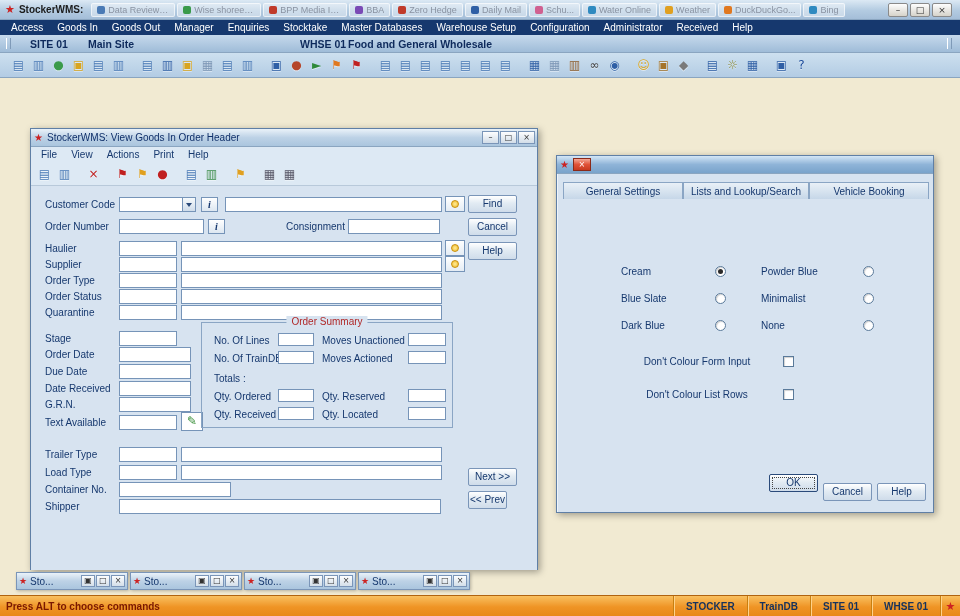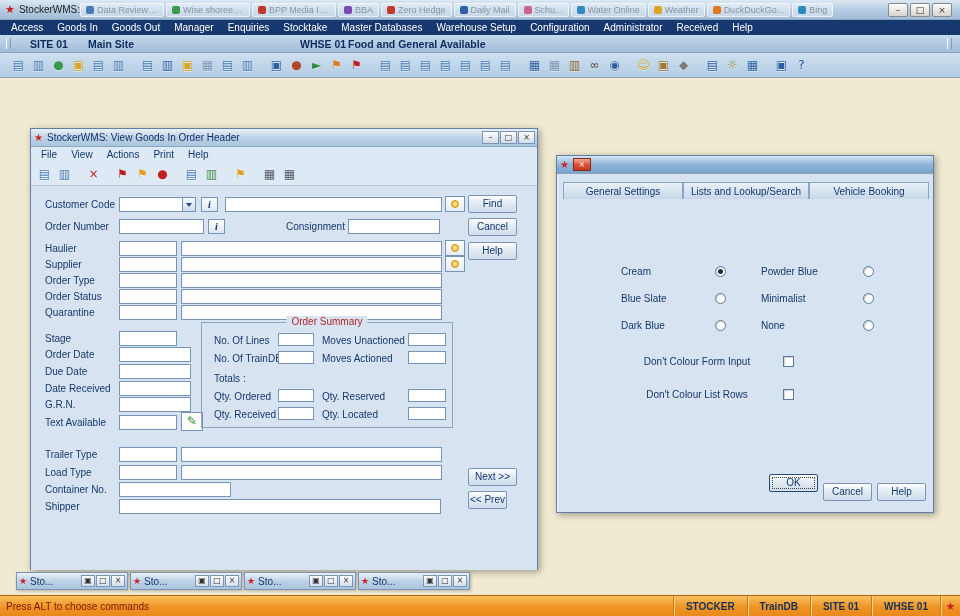--- a/index.html
+++ b/index.html
@@ -5,21 +5,21 @@
   *{margin:0;padding:0;box-sizing:border-box;}
   html,body{background:#777;}
   .screen{position:relative;width:960px;height:616px;overflow:hidden;
     font-family:"Liberation Sans",sans-serif;background:#f1ead2;}
 
   
   .titlebar{position:absolute;left:0;top:0;width:960px;height:20px;
     background:linear-gradient(#dce9f4,#b3cbe1 55%,#a4bed8);border-bottom:1px solid #8aa5c0;
     display:flex;align-items:center;}
   .app-star{font-family:"DejaVu Sans",sans-serif;color:#cc2222;font-size:11px;margin:0 4px 0 5px;}
-  .tb-title{font-size:10px;color:#1c1c1c;white-space:nowrap;}
+  .tb-title{font-size:10px;color:#1c1c1c;margin-right:8px;white-space:nowrap;font-weight:bold;}
   .tabs{display:flex;gap:2px;flex:1;overflow:hidden;align-items:center;}
   .top-tab{display:flex;align-items:center;gap:3px;padding:1px 5px;font-size:9px;color:#8a93a2;
     background:rgba(255,255,255,.38);border:1px solid rgba(255,255,255,.6);border-radius:2px;
     white-space:nowrap;max-width:84px;overflow:hidden;}
   .top-tab-label{overflow:hidden;text-overflow:ellipsis;white-space:nowrap;}
   .fav{width:8px;height:8px;border-radius:2px;flex:0 0 auto;}
   .win-controls{display:flex;gap:2px;margin:0 8px 0 6px;}
   .wc-btn{width:20px;height:14px;background:linear-gradient(#fefefe,#d6d3ca);border:1px solid #8a8a8a;
     border-radius:2px;font-size:9px;line-height:12px;text-align:center;color:#333;
     font-family:"DejaVu Sans",sans-serif;}
@@ -121,21 +121,21 @@
   .mini-star{font-family:"DejaVu Sans",sans-serif;color:#cc2222;font-size:9px;}
   .mini-title{flex:1;font-size:10px;color:#16386e;margin-left:3px;white-space:nowrap;overflow:hidden;}
   .mini-controls{display:flex;gap:1px;}
   .mini-btn{width:14px;height:12px;background:linear-gradient(#fcfdfe,#d4dfe9);border:1px solid #7a95b8;
     font-size:8px;line-height:10px;text-align:center;color:#333;font-family:"DejaVu Sans",sans-serif;}
 
   
   .statusbar{position:absolute;left:0;bottom:0;width:960px;height:21px;
     background:linear-gradient(#f9c060,#ef9425 55%,#e8891a);border-top:1px solid #b06410;
     display:flex;align-items:stretch;}
-  .sb-msg{flex:1;font-size:10px;font-weight:normal;color:#7a1800;display:flex;align-items:center;
+  .sb-msg{flex:1;font-size:10px;font-weight:bold;color:#7a1800;display:flex;align-items:center;
     padding-left:6px;}
   .sb-seg{font-size:10px;font-weight:bold;color:#16325c;display:flex;align-items:center;
     padding:0 12px;border-left:1px solid #c87f10;box-shadow:inset 1px 0 0 #ffd28a;}
   .sb-star{width:20px;display:flex;align-items:center;justify-content:center;
     border-left:1px solid #c87f10;box-shadow:inset 1px 0 0 #ffd28a;
     font-family:"DejaVu Sans",sans-serif;color:#cc2222;font-size:11px;}
 </style>
 </head>
 <body>
 
@@ -210,21 +210,21 @@
       <span class="menu-item">Administrator</span>
       <span class="menu-item">Received</span>
       <span class="menu-item">Help</span>
     </div>
 
   <div class="sitebar">
     <span class="grip" style="left:6px"></span>
     <span style="left:30px">SITE 01</span>
     <span style="left:88px">Main Site</span>
     <span style="left:300px">WHSE 01</span>
-    <span style="left:348px">Food and General Available</span>
+    <span style="left:348px">Food and General Wholesale</span>
     <span class="grip" style="right:8px"></span>
   </div>
 
   <div class="main-toolbar" id="main-toolbar-icons">
       <span class="tbicon" style="color: rgb(74, 122, 181);">▤</span>
       <span class="tbicon" style="color: rgb(74, 122, 181);">▥</span>
       <span class="tbicon" style="color: rgb(58, 154, 74);">●</span>
       <span class="tbicon" style="color: rgb(217, 165, 32);">▣</span>
       <span class="tbicon" style="color: rgb(74, 122, 181);">▤</span>
       <span class="tbicon" style="color: rgb(74, 122, 181);">▥</span>

